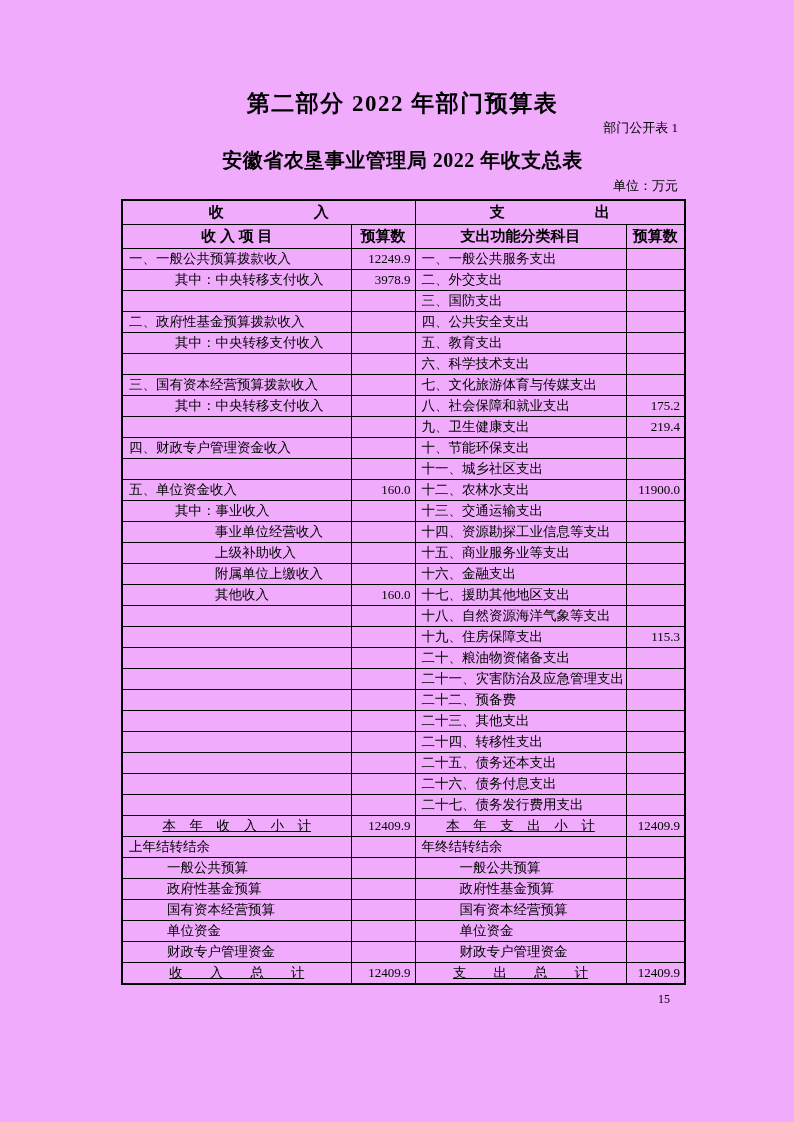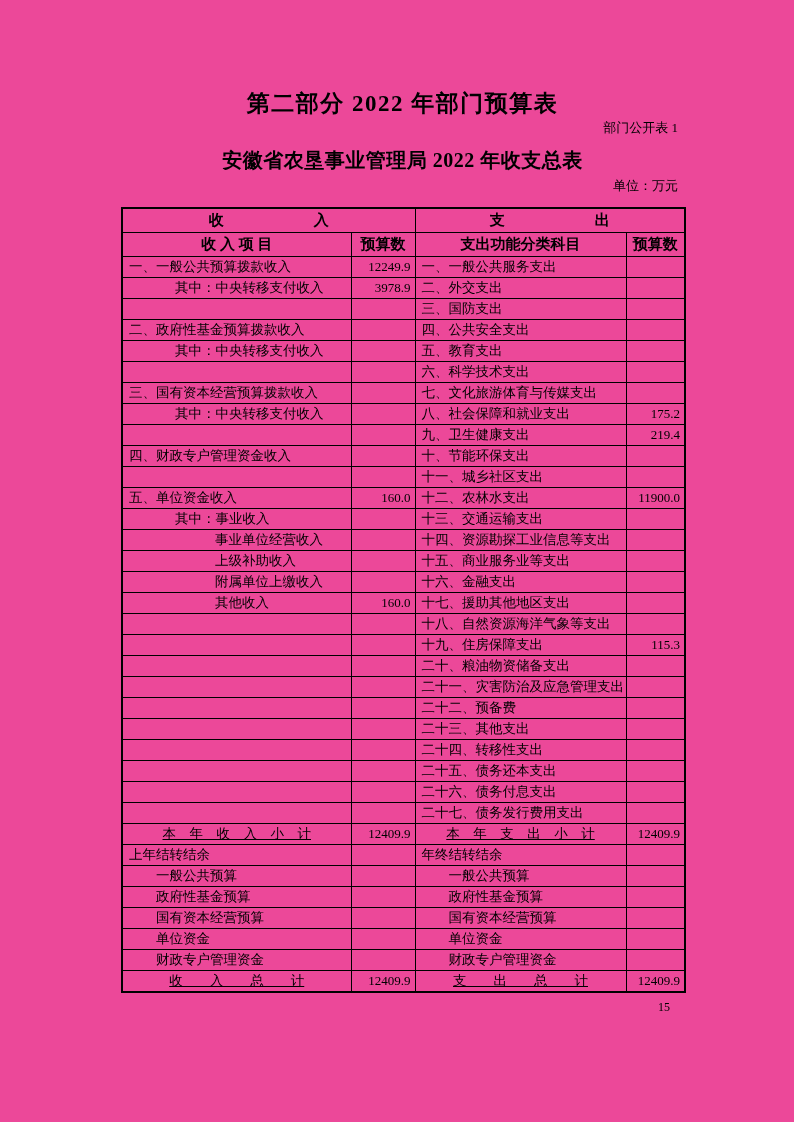--- a/index.html
+++ b/index.html
@@ -1,19 +1,19 @@
 <!DOCTYPE html>
 <html><head>
 <meta charset="utf-8">
 <style>
   html,body{margin:0;padding:0;background:#888;}
   .page{
     position:relative;
     width:794px;height:1122px;
-    background:#ec4899;
+    background:#f0abfc;
     font-family:"Liberation Serif","DejaVu Serif",serif;
     color:#000;
     overflow:hidden;
     margin:0 auto;
   }
   .content{
     position:absolute;
     left:121px;top:0;
     width:563px;
   }
@@ -33,21 +33,21 @@
   .table-title{
     margin:10px 0 0 0;
     text-align:center;
     font-size:20px;
     font-weight:bold;
     letter-spacing:0.5px;
     line-height:1.35;
   }
   .unit-label{
     margin-top:3px;
-    margin-bottom:12px;
+    margin-bottom:4px;
     text-align:right;
     font-size:13px;
     padding-right:6px;
   }
   table.budget{
     border-collapse:collapse;
     table-layout:fixed;
     width:563px;
     border:2px solid #000;
   }
@@ -68,21 +68,21 @@
   thead th.section-header{letter-spacing:0;}
   tbody td{
     height:20px;
     line-height:20px;
     font-size:13.5px;
     padding:0;
   }
   td.item{text-align:left;}
   td.val{text-align:right;padding-right:4px;font-size:13px;}
   td.ind0{padding-left:6px;}
-  td.ind1{padding-left:33px;}
+  td.ind1{padding-left:44px;}
   td.ind2{padding-left:52px;}
   td.ind3{padding-left:92px;}
   td.center{padding-left:0;text-align:center;text-decoration:underline;}
   .page-number{
     margin-top:7px;
     text-align:right;
     padding-right:14px;
     font-size:12px;
   }
 </style>

